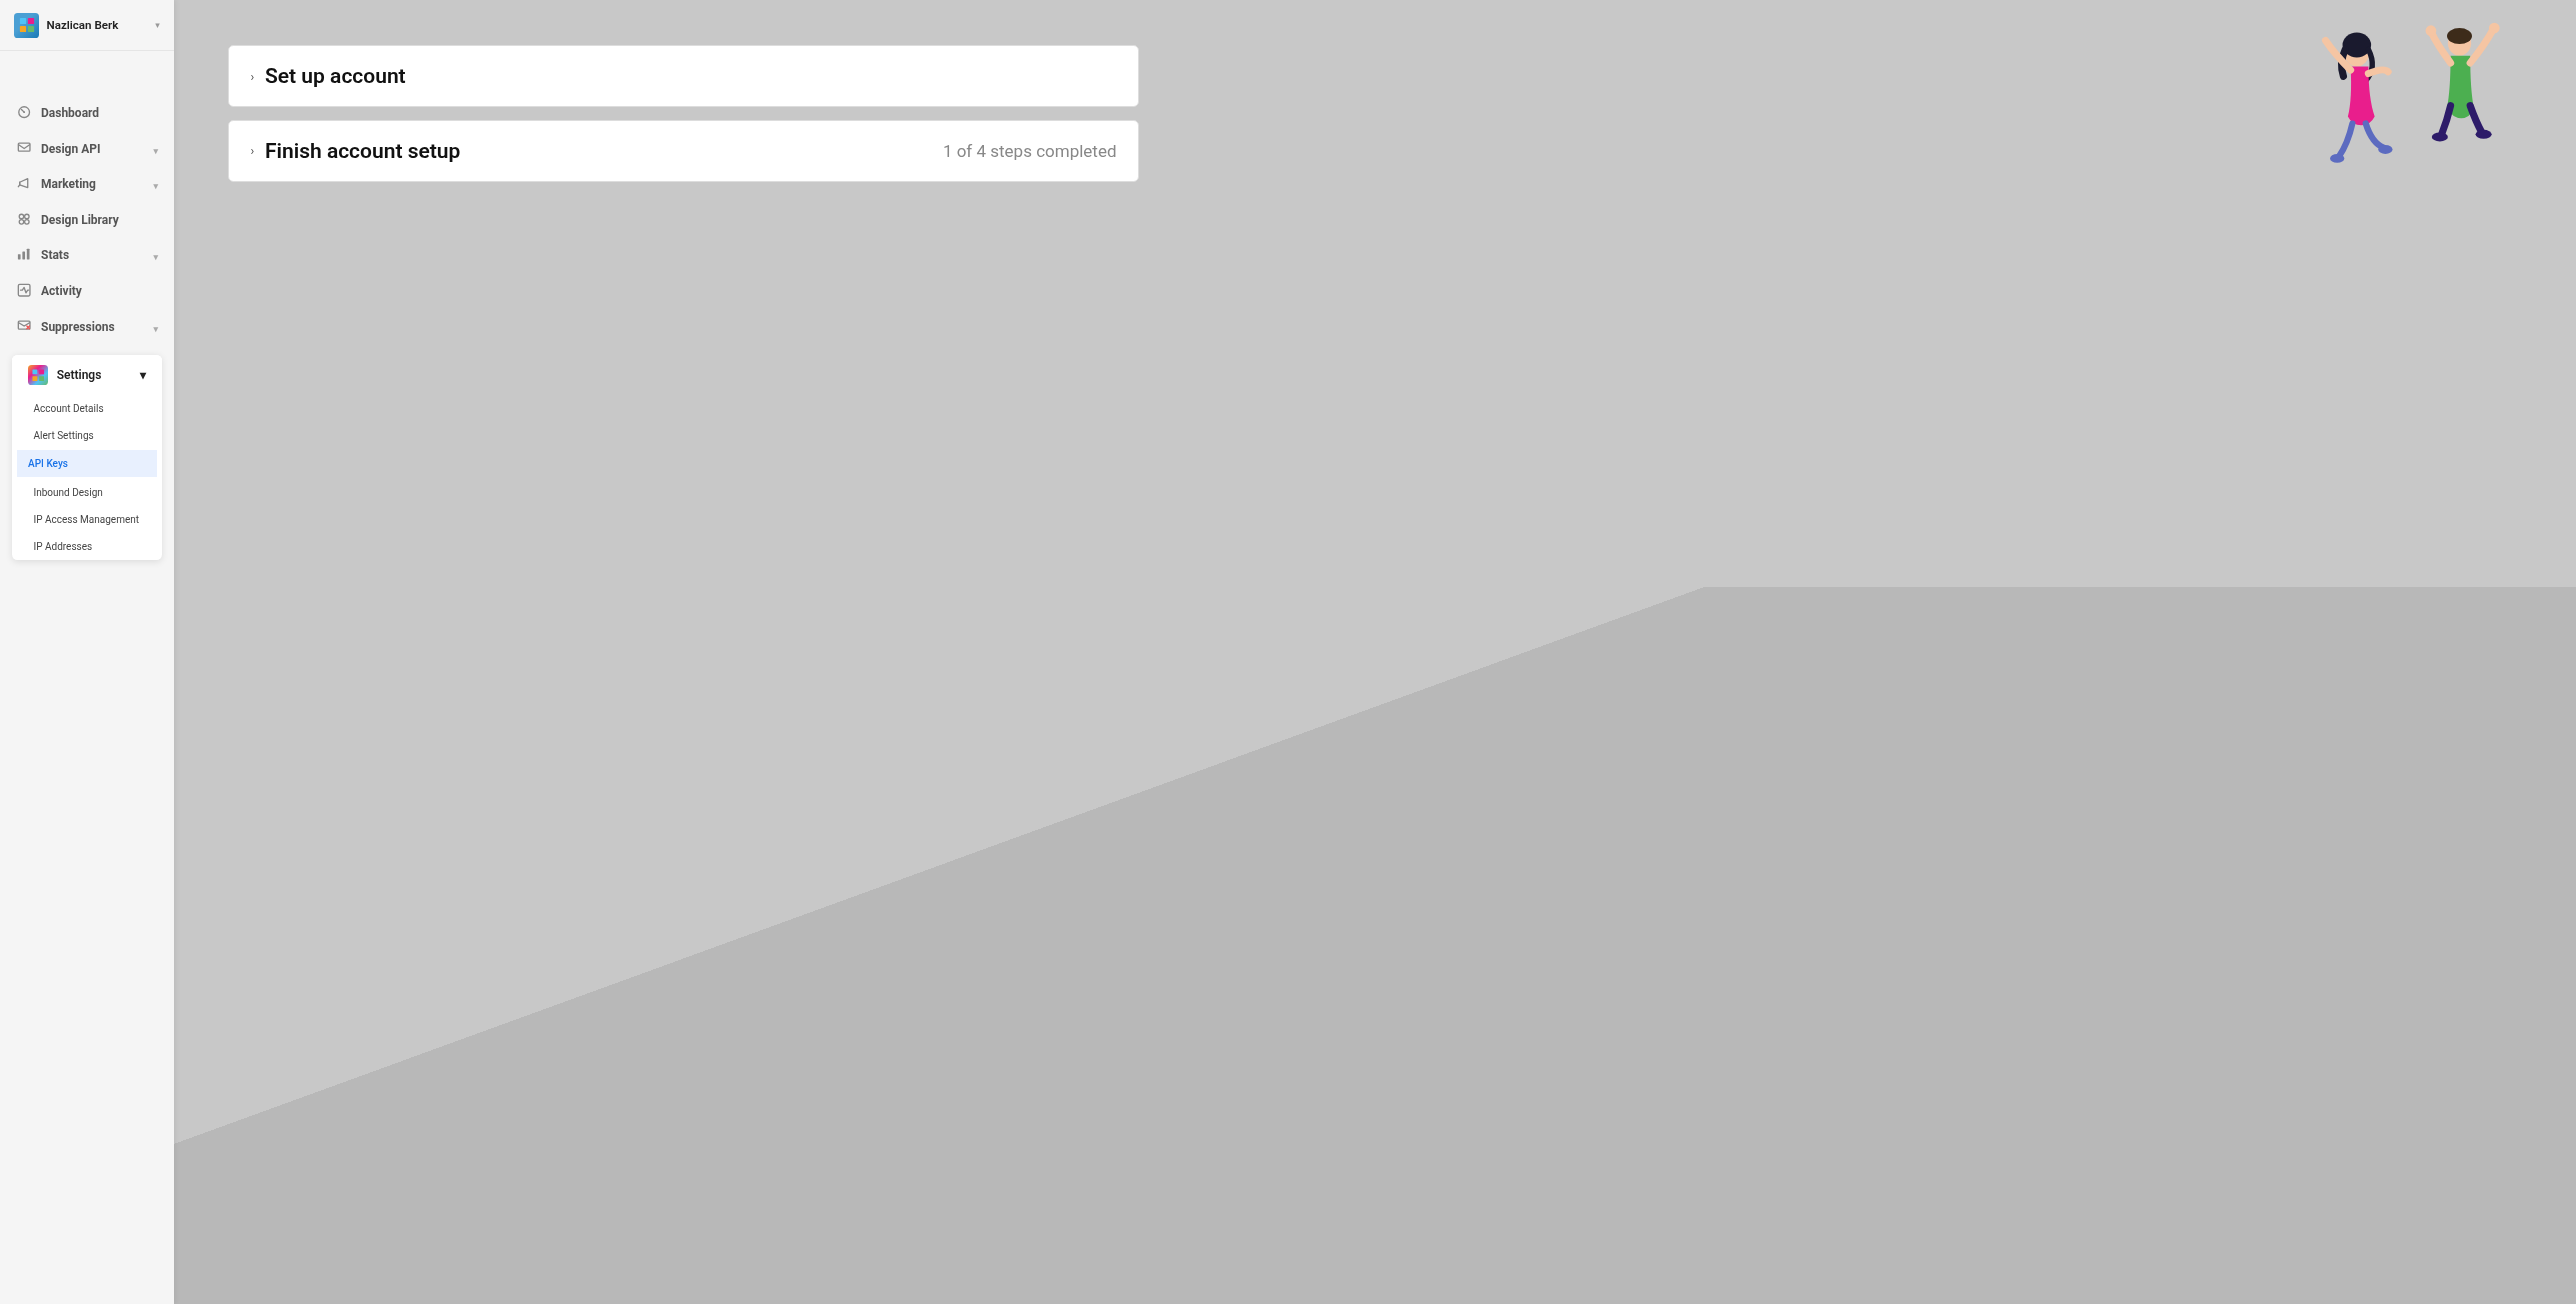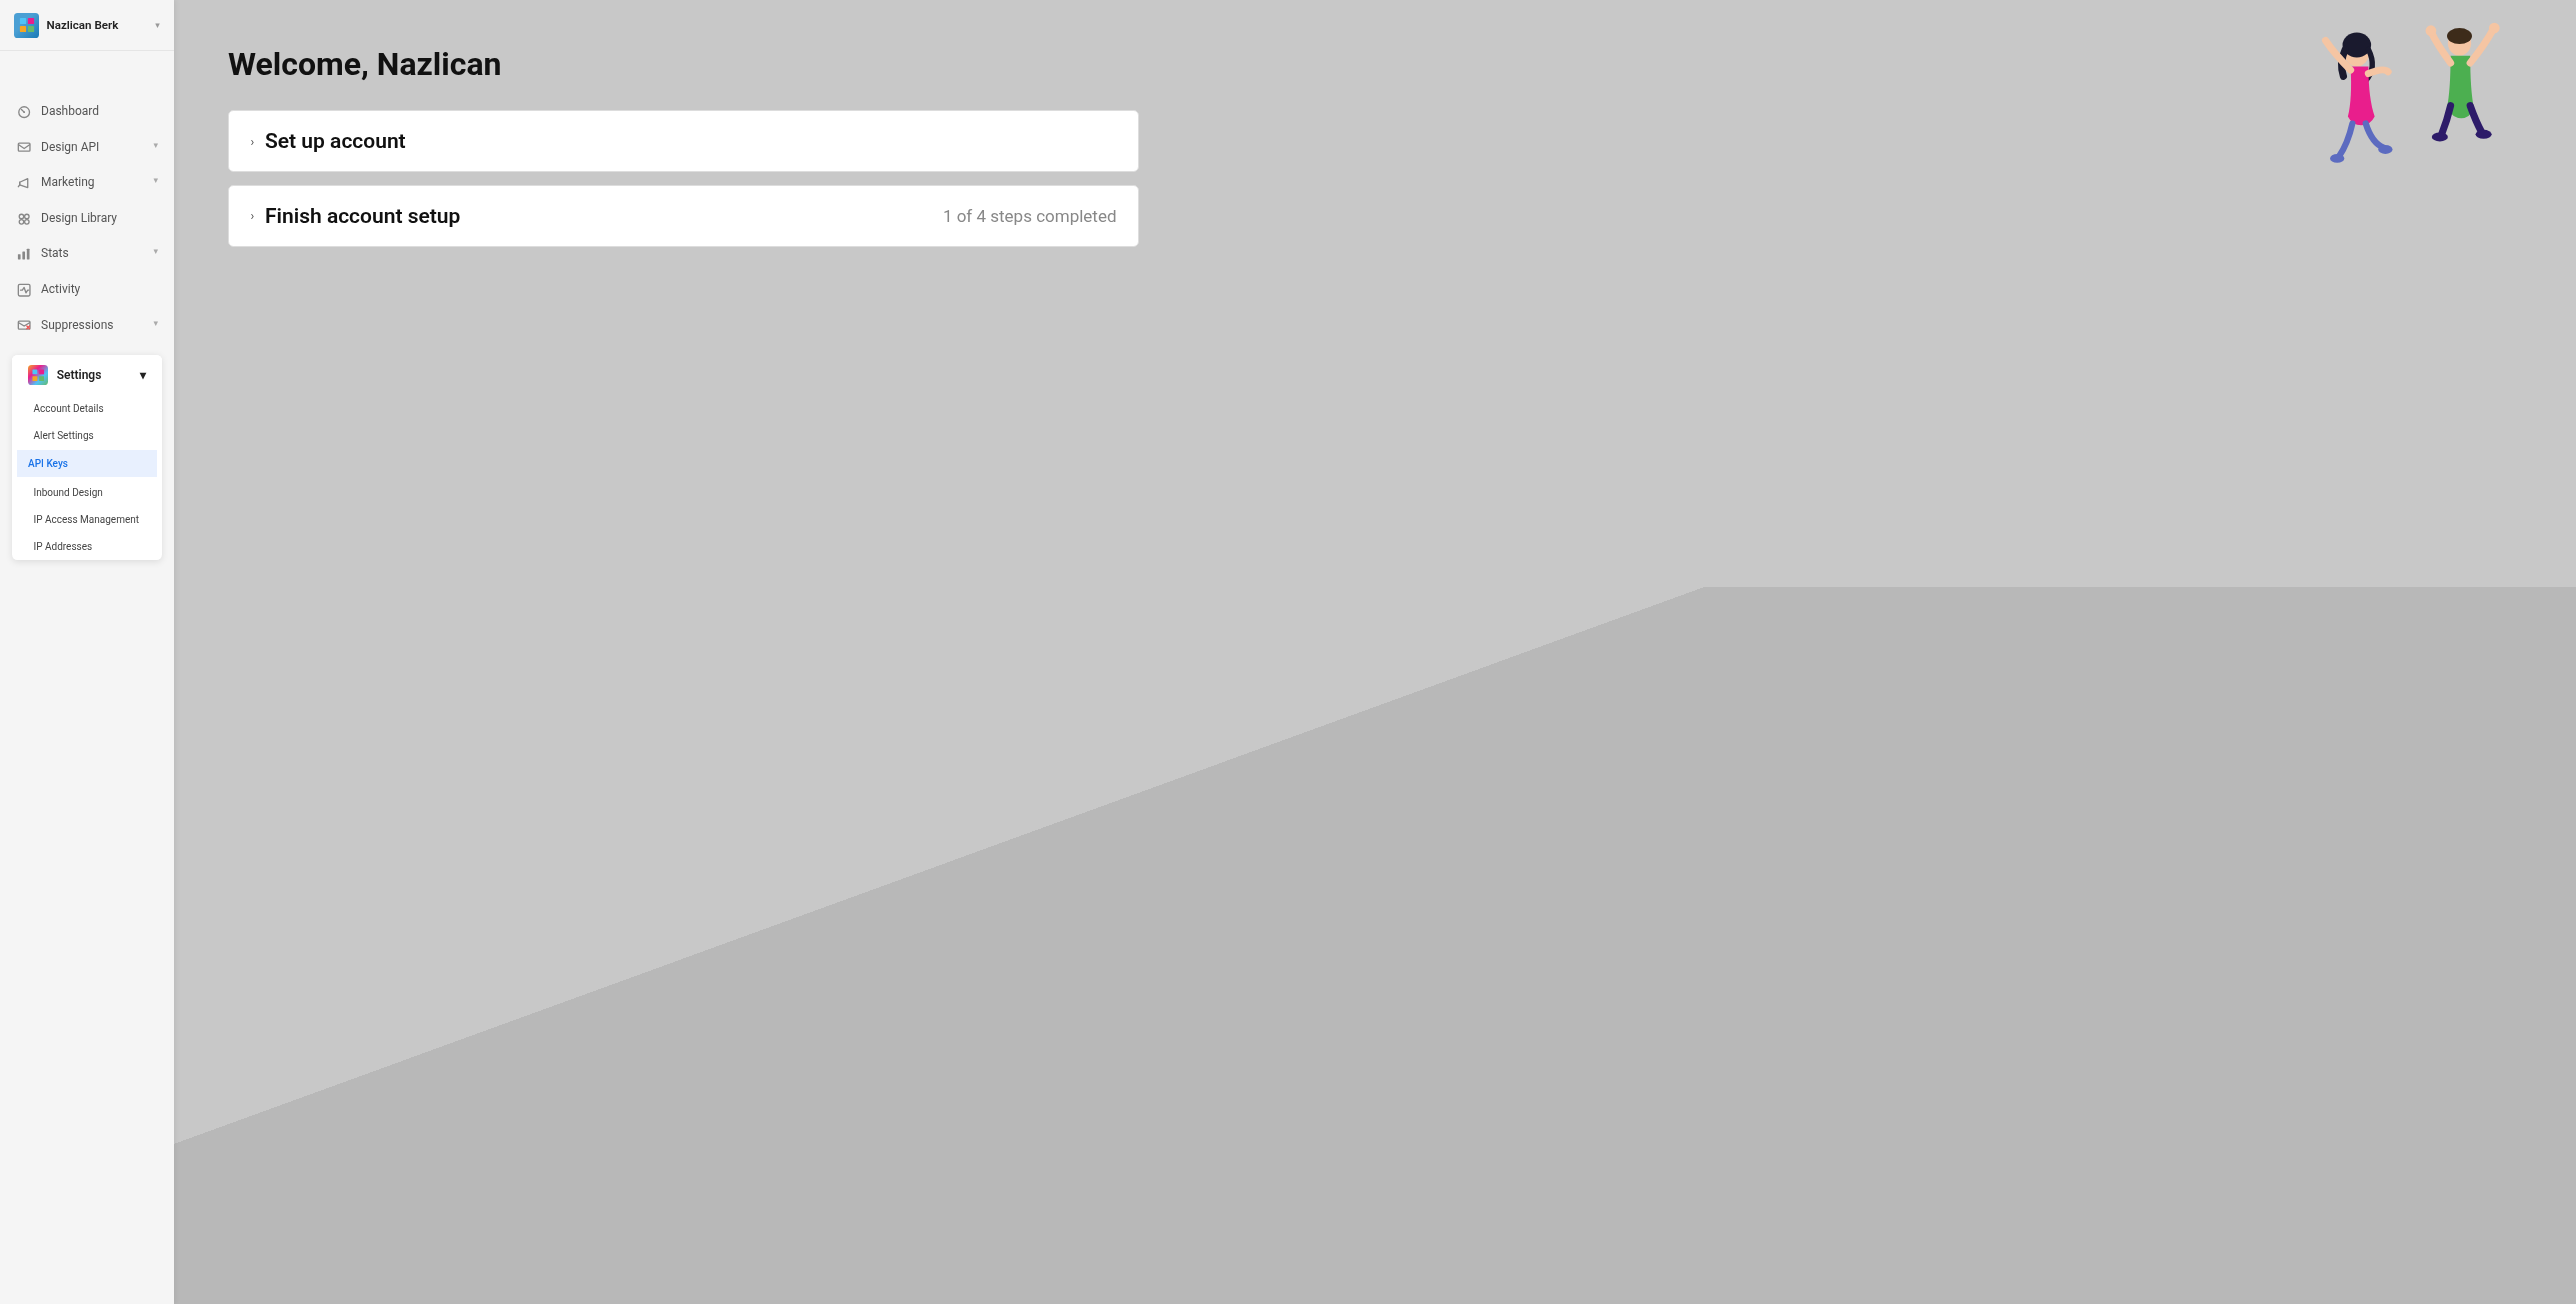--- a/index.html
+++ b/index.html
@@ -54,27 +54,27 @@
       flex: 1;
     }
 
     .sidebar-chevron {
       color: #999;
       font-size: 9px;
     }
 
     .sidebar-nav-item {
       display: flex;
-      align-items: flex-start;
+      align-items: flex-end;
       gap: 9px;
       padding: 9.8px 16px;
       cursor: pointer;
       color: #555;
       font-size: 12px;
-      font-weight: 400;
+      font-weight: 700;
       border-radius: 0;
       transition: background 0.15s;
     }
 
     .sidebar-nav-item .nav-icon {
       width: 16px;
       height: 16px;
       display: flex;
       align-items: center;
       justify-content: center;
@@ -381,21 +381,20 @@
       <circle cx="178" cy="14" r="6" fill="#f5c5a3"></circle>
       <circle cx="249" cy="11" r="6" fill="#f5c5a3"></circle>
 
       <ellipse cx="188" cy="133" rx="9" ry="5" fill="#2d1b69"></ellipse>
       <ellipse cx="237" cy="130" rx="9" ry="5" fill="#2d1b69"></ellipse>
     </svg>
   </div>
 
   <div class="main-content">
 
-    <h1 class="welcome-title">Welcome, Nazlican</h1>
 
     <div class="card" style="width: calc(100% - 54px); max-width: 984px;">
       <span class="card-chevron">›</span>
       <span class="card-title">Set up account</span>
     </div>
 
     <div class="card" style="width: calc(100% - 54px); max-width: 984px;">
       <span class="card-chevron">›</span>
       <span class="card-title">Finish account setup</span>
       <span class="card-steps">1 of 4 steps completed</span>

